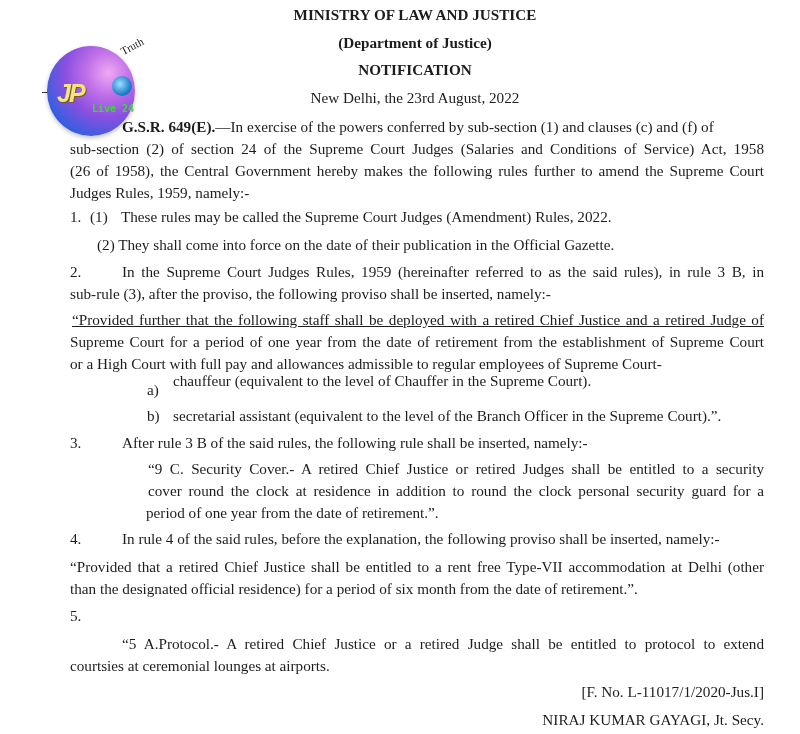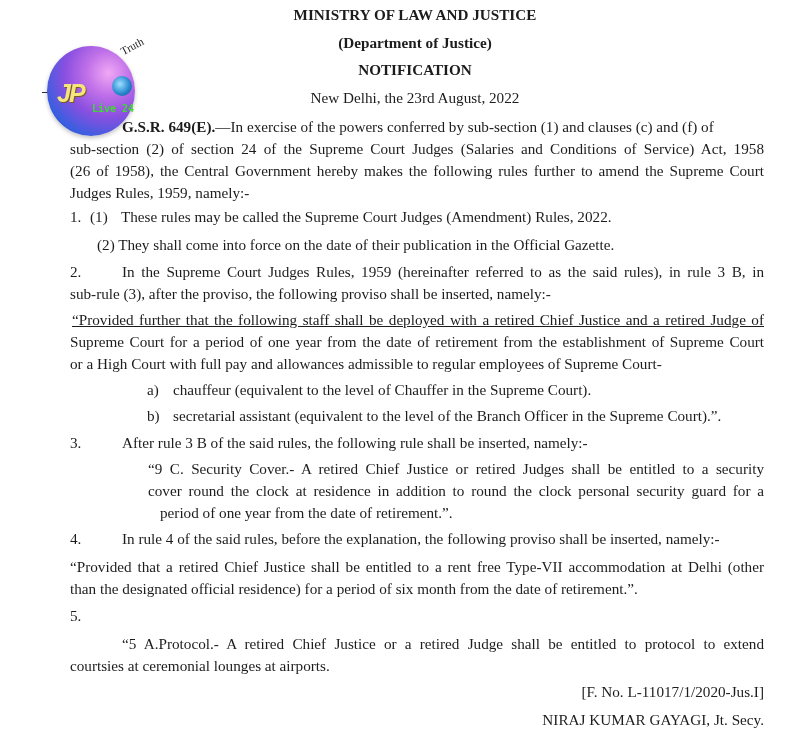--- a/index.html
+++ b/index.html
@@ -59,29 +59,29 @@
   <div class="line" style="top:208px; left:121px;">These rules may be called the Supreme Court Judges (Amendment) Rules, 2022.</div>
   <div class="line" style="top:236px; left:97px;">(2) They shall come into force on the date of their publication in the Official Gazette.</div>
 
   <div class="line" style="top:263px; left:70px;">2.</div>
   <div class="line just" style="top:263px; left:122px; width:642px;">In the Supreme Court Judges Rules, 1959 (hereinafter referred to as the said rules), in rule 3 B, in</div>
   <div class="line" style="top:285px; left:70px;">sub-rule (3), after the proviso, the following proviso shall be inserted, namely:-</div>
   <div class="line just" style="top:311px; left:72px; width:692px;text-decoration:underline;">“Provided further that the following staff shall be deployed with a retired Chief Justice and a retired Judge of</div>
   <div class="line just" style="top:333px; left:70px; width:694px;">Supreme Court for a period of one year from the date of retirement from the establishment of Supreme Court</div>
   <div class="line" style="top:355px; left:70px;">or a High Court with full pay and allowances admissible to regular employees of Supreme Court-</div>
   <div class="line" style="top:381px; left:147px;">a)</div>
-  <div class="line" style="top:381px; left:173px;">chauffeur (equivalent to the level of Chauffer in the Supreme Court).</div>
+  <div class="line" style="top:372px; left:173px;">chauffeur (equivalent to the level of Chauffer in the Supreme Court).</div>
   <div class="line" style="top:407px; left:147px;">b)</div>
   <div class="line" style="top:407px; left:173px;">secretarial assistant (equivalent to the level of the Branch Officer in the Supreme Court).”.</div>
 
   <div class="line" style="top:434px; left:70px;">3.</div>
   <div class="line" style="top:434px; left:122px;">After rule 3 B of the said rules, the following rule shall be inserted, namely:-</div>
   <div class="line just" style="top:460px; left:148px; width:616px;">“9 C. Security Cover.- A retired Chief Justice or retired Judges shall be entitled to a security</div>
   <div class="line just" style="top:482px; left:148px; width:616px;">cover round the clock at residence in addition to round the clock personal security guard for a</div>
-  <div class="line" style="top:504px; left:160px;">period of one year from the date of retirement.”.</div>
+  <div class="line" style="top:504px; left:146px;">period of one year from the date of retirement.”.</div>
 
   <div class="line" style="top:530px; left:70px;">4.</div>
   <div class="line" style="top:530px; left:122px;">In rule 4 of the said rules, before the explanation, the following proviso shall be inserted, namely:-</div>
   <div class="line just" style="top:558px; left:70px; width:694px;">“Provided that a retired Chief Justice shall be entitled to a rent free Type-VII accommodation at Delhi (other</div>
   <div class="line" style="top:580px; left:70px;">than the designated official residence) for a period of six month from the date of retirement.”.</div>
 
   <div class="line" style="top:607px; left:70px;">5.</div>
   <div class="line just" style="top:635px; left:122px; width:642px;">“5 A.Protocol.-  A retired Chief Justice or a retired Judge shall be entitled to protocol to extend</div>
   <div class="line" style="top:657px; left:70px;">courtsies at ceremonial lounges at airports.</div>
 

